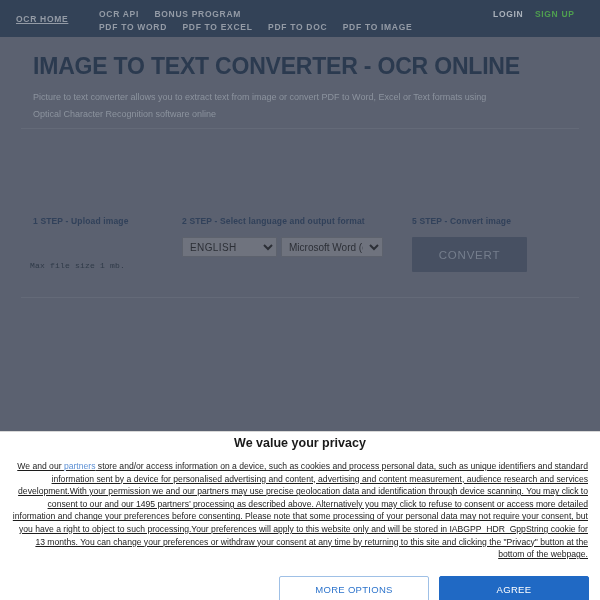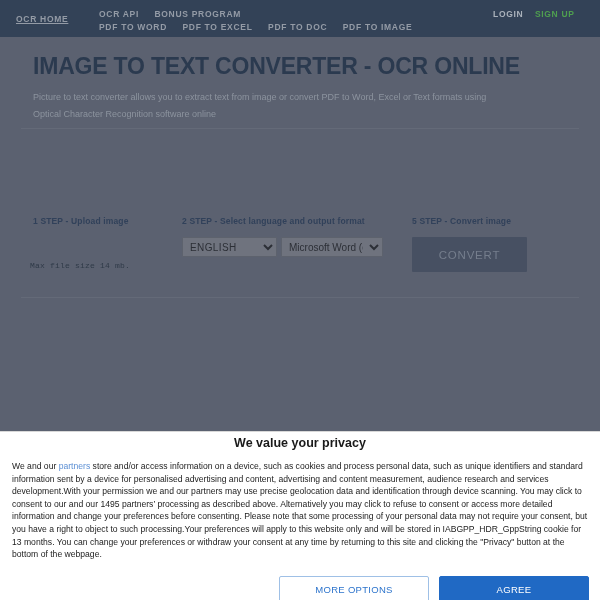--- a/index.html
+++ b/index.html
@@ -233,22 +233,23 @@
     font-size: 12.5px;
     font-weight: bold;
     color: #1a1a1a;
     margin-bottom: 10px;
   }
 
   .consent-body {
     font-size: 8.6px;
     color: #1c1c1c;
     line-height: 12.6px;
-    text-align: left;
+    text-align: right;
     padding: 0 2px;
+    text-decoration: underline;
   }
 
   .consent-body a {
     color: #5b8fd4;
     text-decoration: none;
   }
 
   .consent-actions {
     position: absolute;
     right: 11px;
@@ -337,21 +338,21 @@
         </select>
       </div>
     </div>
 
     <div class="step s3">
       <div class="step-label">5 STEP - Convert image</div>
       <button class="btn-convert">CONVERT</button>
     </div>
   </div>
 
-  <div class="max-size">Max file size 14 mb.</div>
+  <div class="max-size">Max file size 1 mb.</div>
 </div>
 
 <div class="consent">
   <div class="consent-title">We value your privacy</div>
 
   <div class="consent-body">
     <span>We and our </span><a href="#">partners</a><span> store and/or access information on a device, such as cookies and process personal data, such as unique identifiers and standard information sent by a device for personalised advertising and content, advertising and content measurement, audience research and services development.With your permission we and our partners may use precise geolocation data and identification through device scanning. You may click to consent to our and our 1495 partners’ processing as described above. Alternatively you may click to refuse to consent or access more detailed information and change your preferences before consenting. Please note that some processing of your personal data may not require your consent, but you have a right to object to such processing.Your preferences will apply to this website only and will be stored in IABGPP_HDR_GppString cookie for 13 months. You can change your preferences or withdraw your consent at any time by returning to this site and clicking the "Privacy" button at the bottom of the webpage.</span>
   </div>
 
   <div class="consent-actions">

